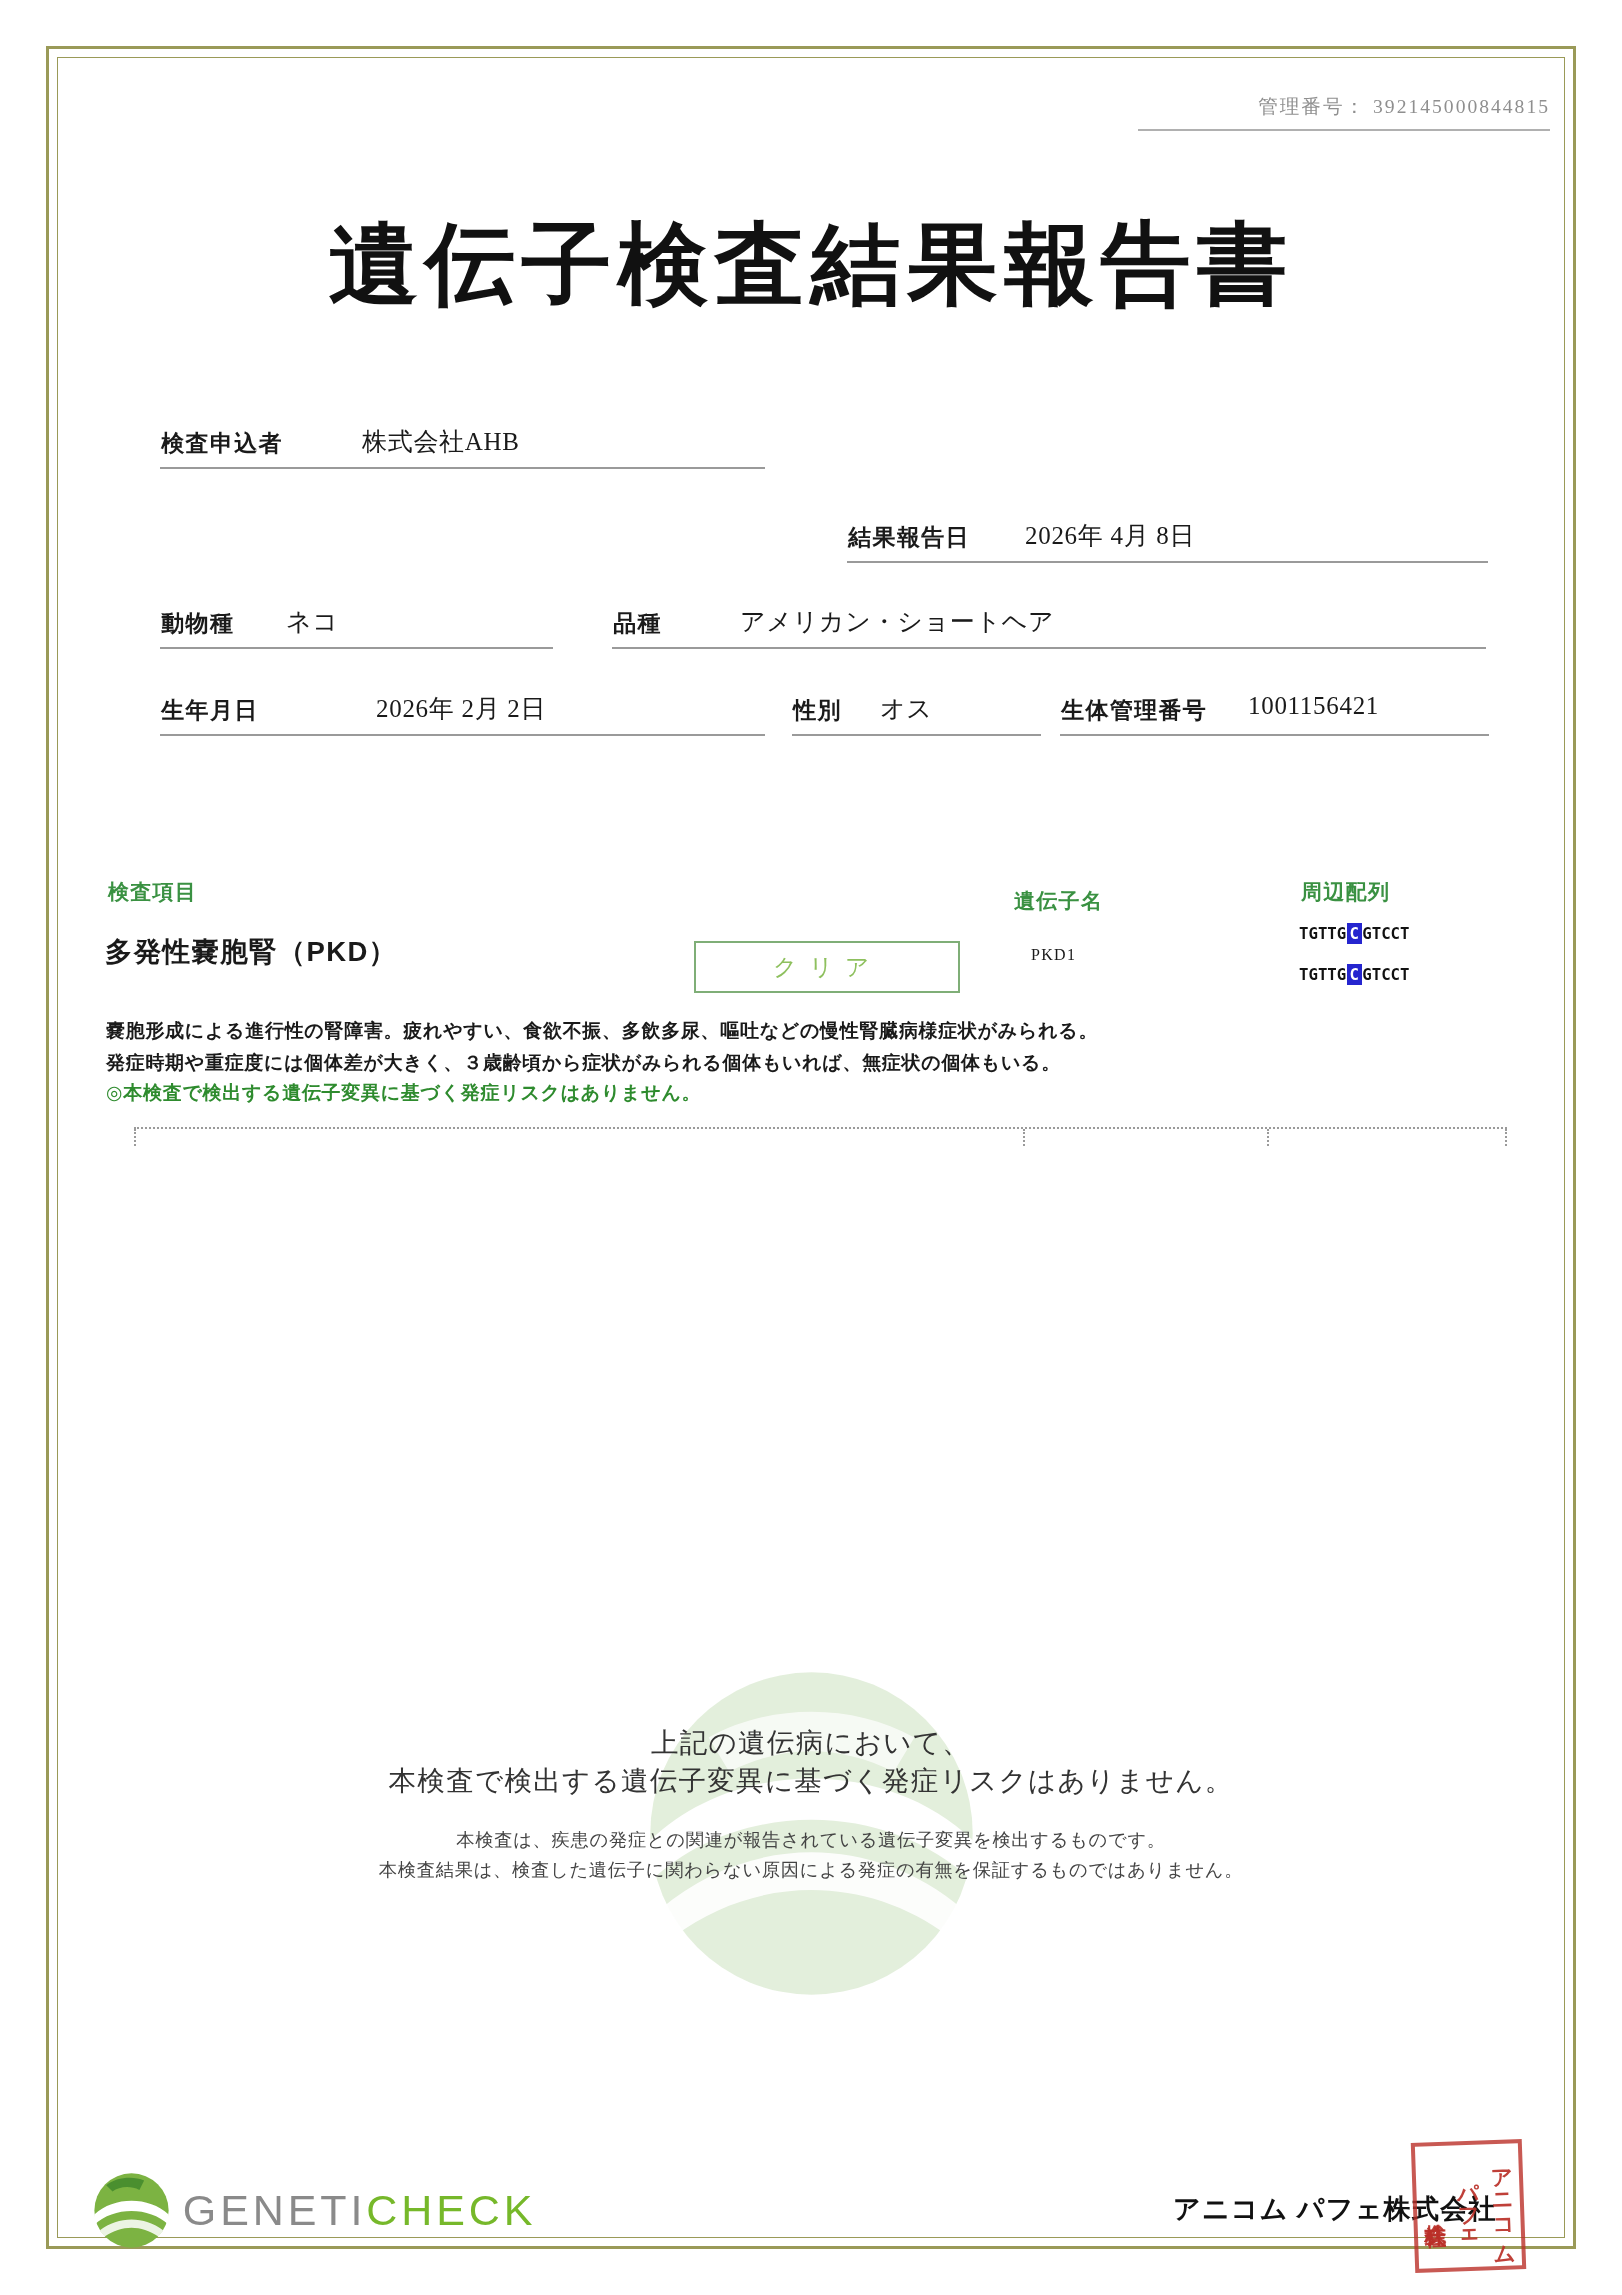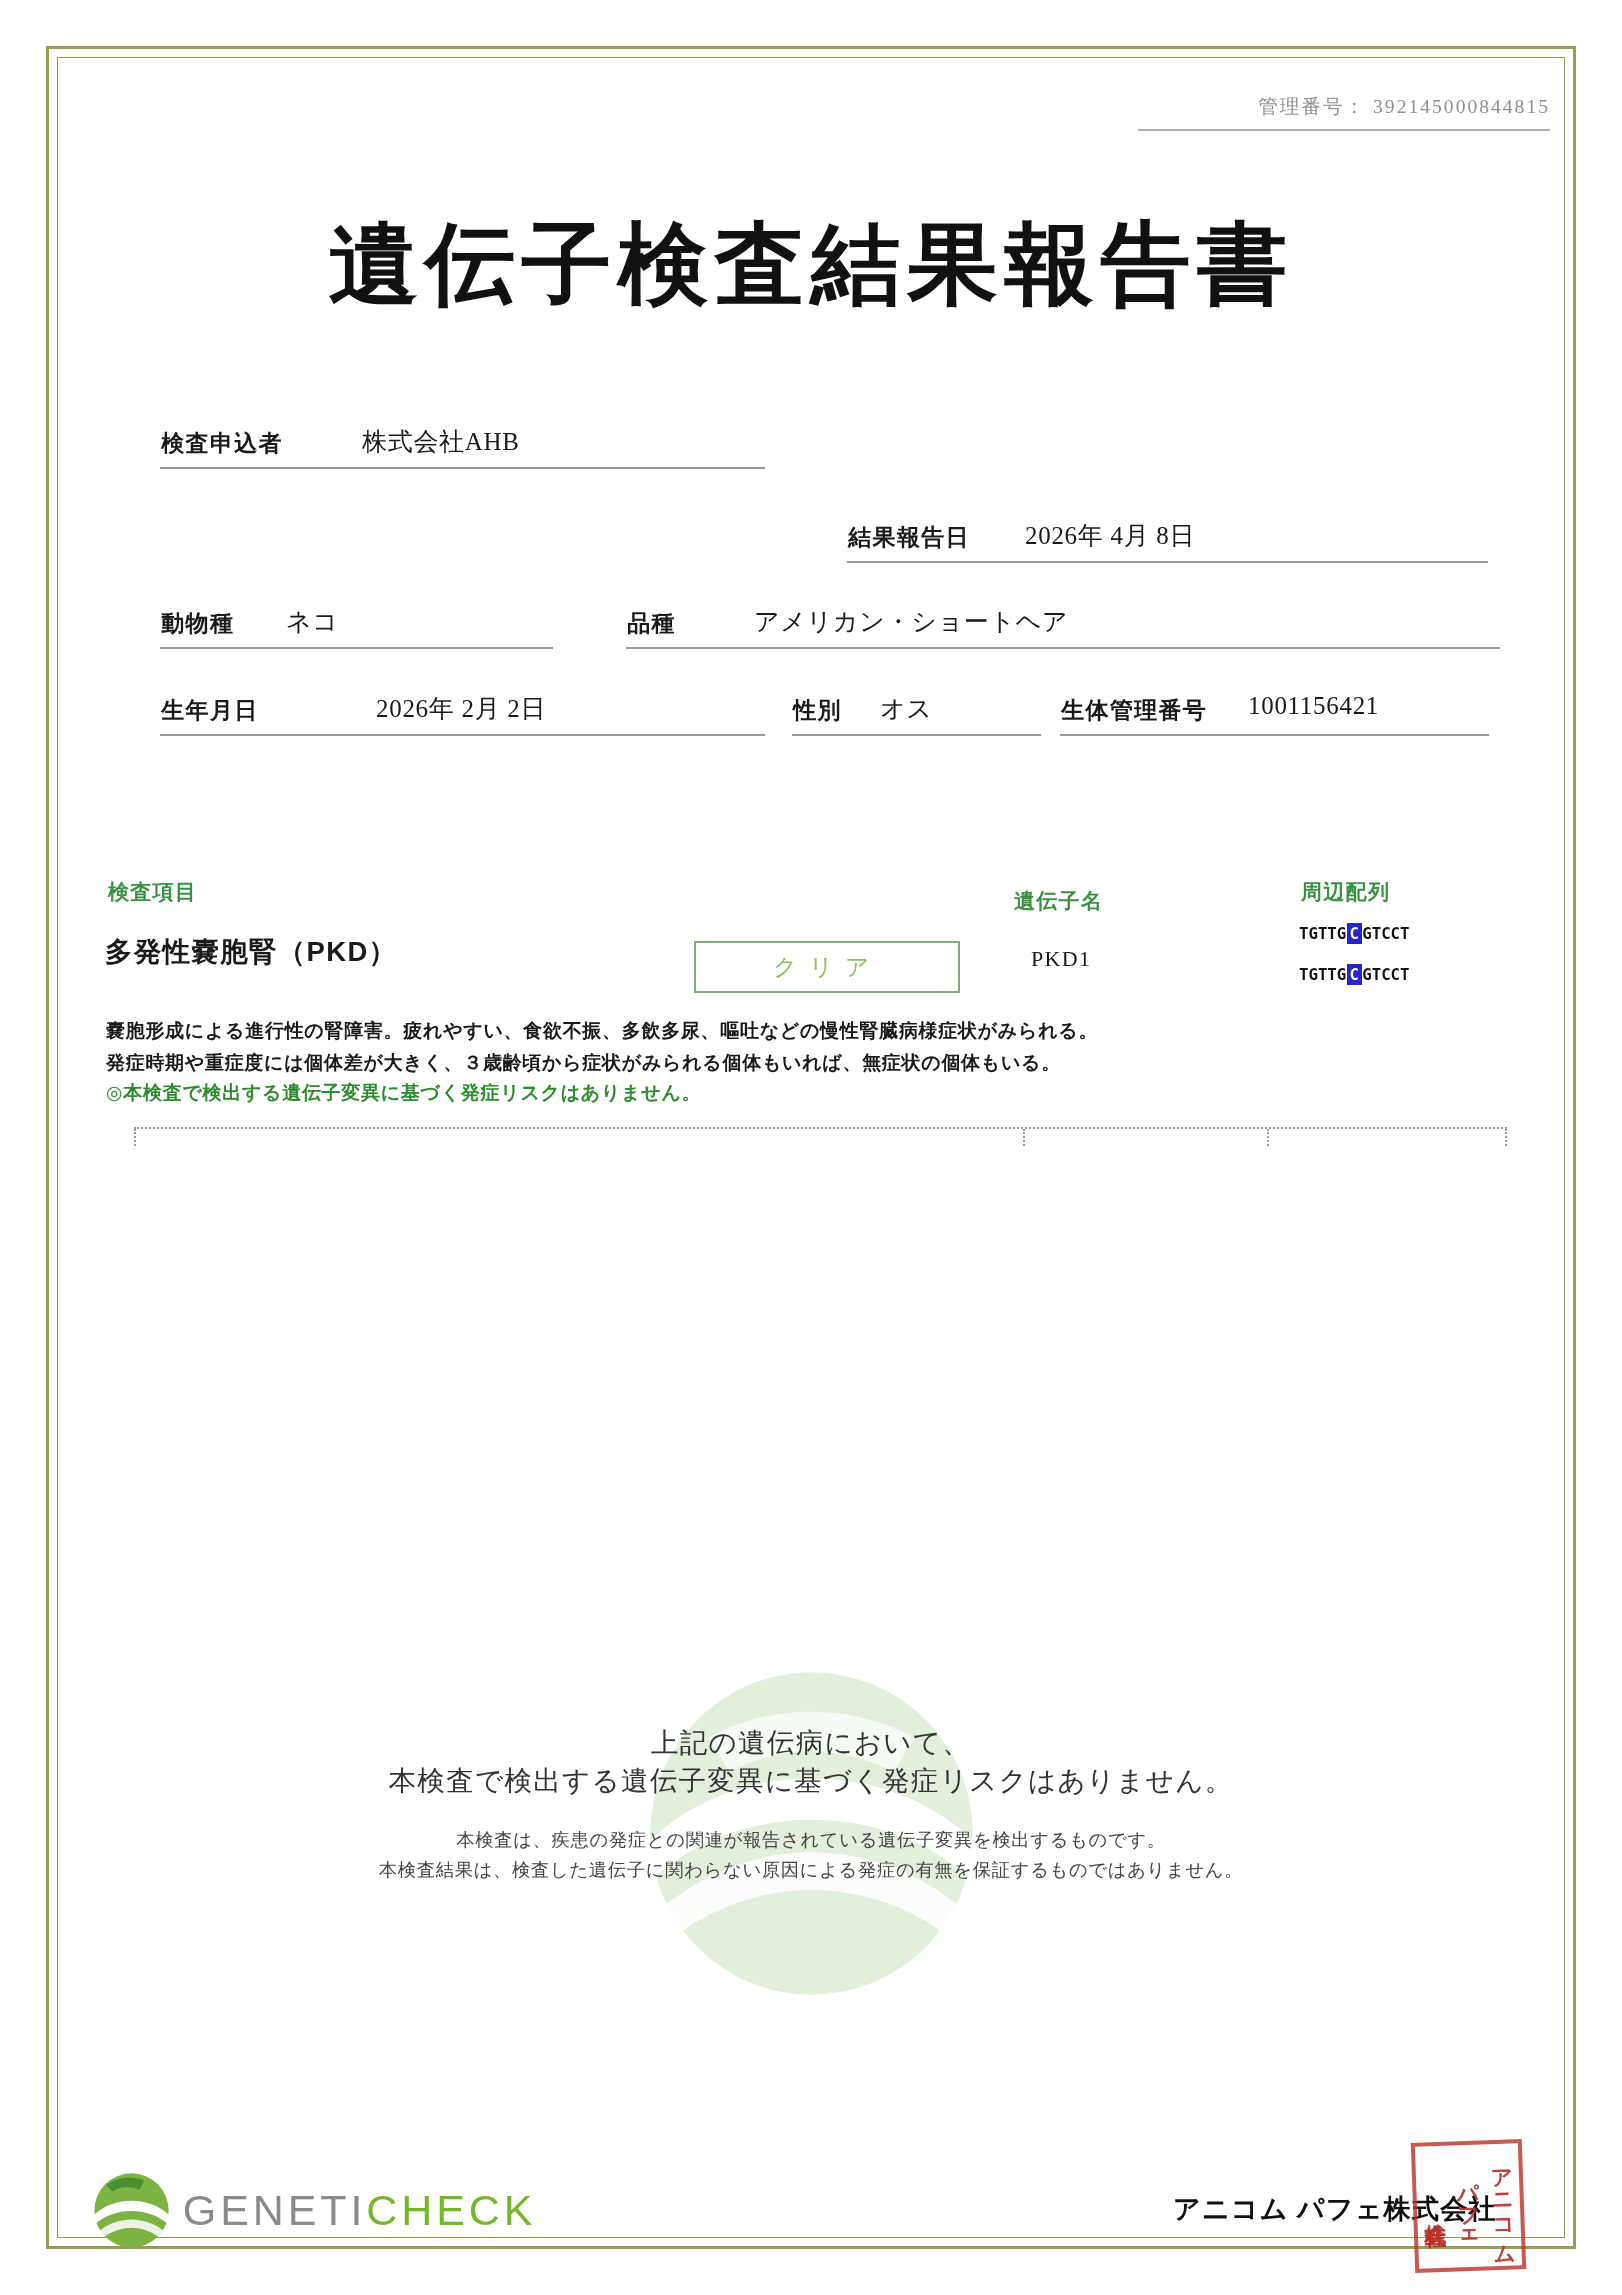--- a/index.html
+++ b/index.html
@@ -26,21 +26,21 @@
   .flabel{position:absolute;left:1.3px;bottom:7.9px;font-weight:bold;font-size:23px;letter-spacing:1.3px;}
   .fvalue{position:absolute;bottom:9.2px;font-size:25px;letter-spacing:0.7px;white-space:nowrap;}
 
   
   .res-header{position:absolute;font-size:21px;font-weight:bold;color:#3a9142;letter-spacing:1.3px;}
   .item-name{position:absolute;left:105px;top:934px;font-size:27.5px;font-weight:bold;
              font-family:"Liberation Sans",sans-serif;letter-spacing:1.3px;}
   .clear-box{position:absolute;left:694px;top:941px;width:262px;height:48px;
              border:2px solid #7fae77;display:flex;align-items:center;justify-content:center;}
   .clear-text{font-size:23.6px;color:#8ec05e;letter-spacing:11.8px;font-family:"Liberation Sans",sans-serif;}
-  .gene-name{position:absolute;left:1031px;top:946px;font-size:22px;letter-spacing:1.3px;}
+  .gene-name{position:absolute;left:1031px;top:946px;font-size:16px;letter-spacing:1.3px;}
   .seq{position:absolute;left:1299px;top:921px;font-family:"DejaVu Sans Mono",monospace;
        font-size:15.7px;font-weight:bold;color:#111;}
   .seq-line{height:41px;line-height:26px;}
   .seq-hl{background:#2525cf;color:#ffffff;padding:0.7px 2.6px;margin:0 0.7px;}
 
   .desc{position:absolute;left:106px;font-size:19px;font-weight:bold;letter-spacing:0.7px;color:#1a1a1a;}
   .desc.green{color:#2e8b2e;}
 
   
   .dotted-row{position:absolute;left:134px;top:1127px;width:1373px;height:19.6px;
@@ -96,21 +96,21 @@
 
   <div class="field" style="left:847px;top:513px;width:641px;">
     <span class="flabel">結果報告日</span>
     <span class="fvalue" style="left:178px;">2026年 4月 8日</span>
   </div>
 
   <div class="field" style="left:160px;top:599px;width:393px;">
     <span class="flabel">動物種</span>
     <span class="fvalue" style="left:126px;">ネコ</span>
   </div>
-  <div class="field" style="left:626px;top:599px;width:874px;">
+  <div class="field" style="left:612px;top:599px;width:874px;">
     <span class="flabel">品種</span>
     <span class="fvalue" style="left:128px;">アメリカン・ショートヘア</span>
   </div>
 
   <div class="field" style="left:160px;top:686px;width:605px;">
     <span class="flabel">生年月日</span>
     <span class="fvalue" style="left:216px;">2026年 2月 2日</span>
   </div>
   <div class="field" style="left:792px;top:686px;width:249px;">
     <span class="flabel">性別</span>

